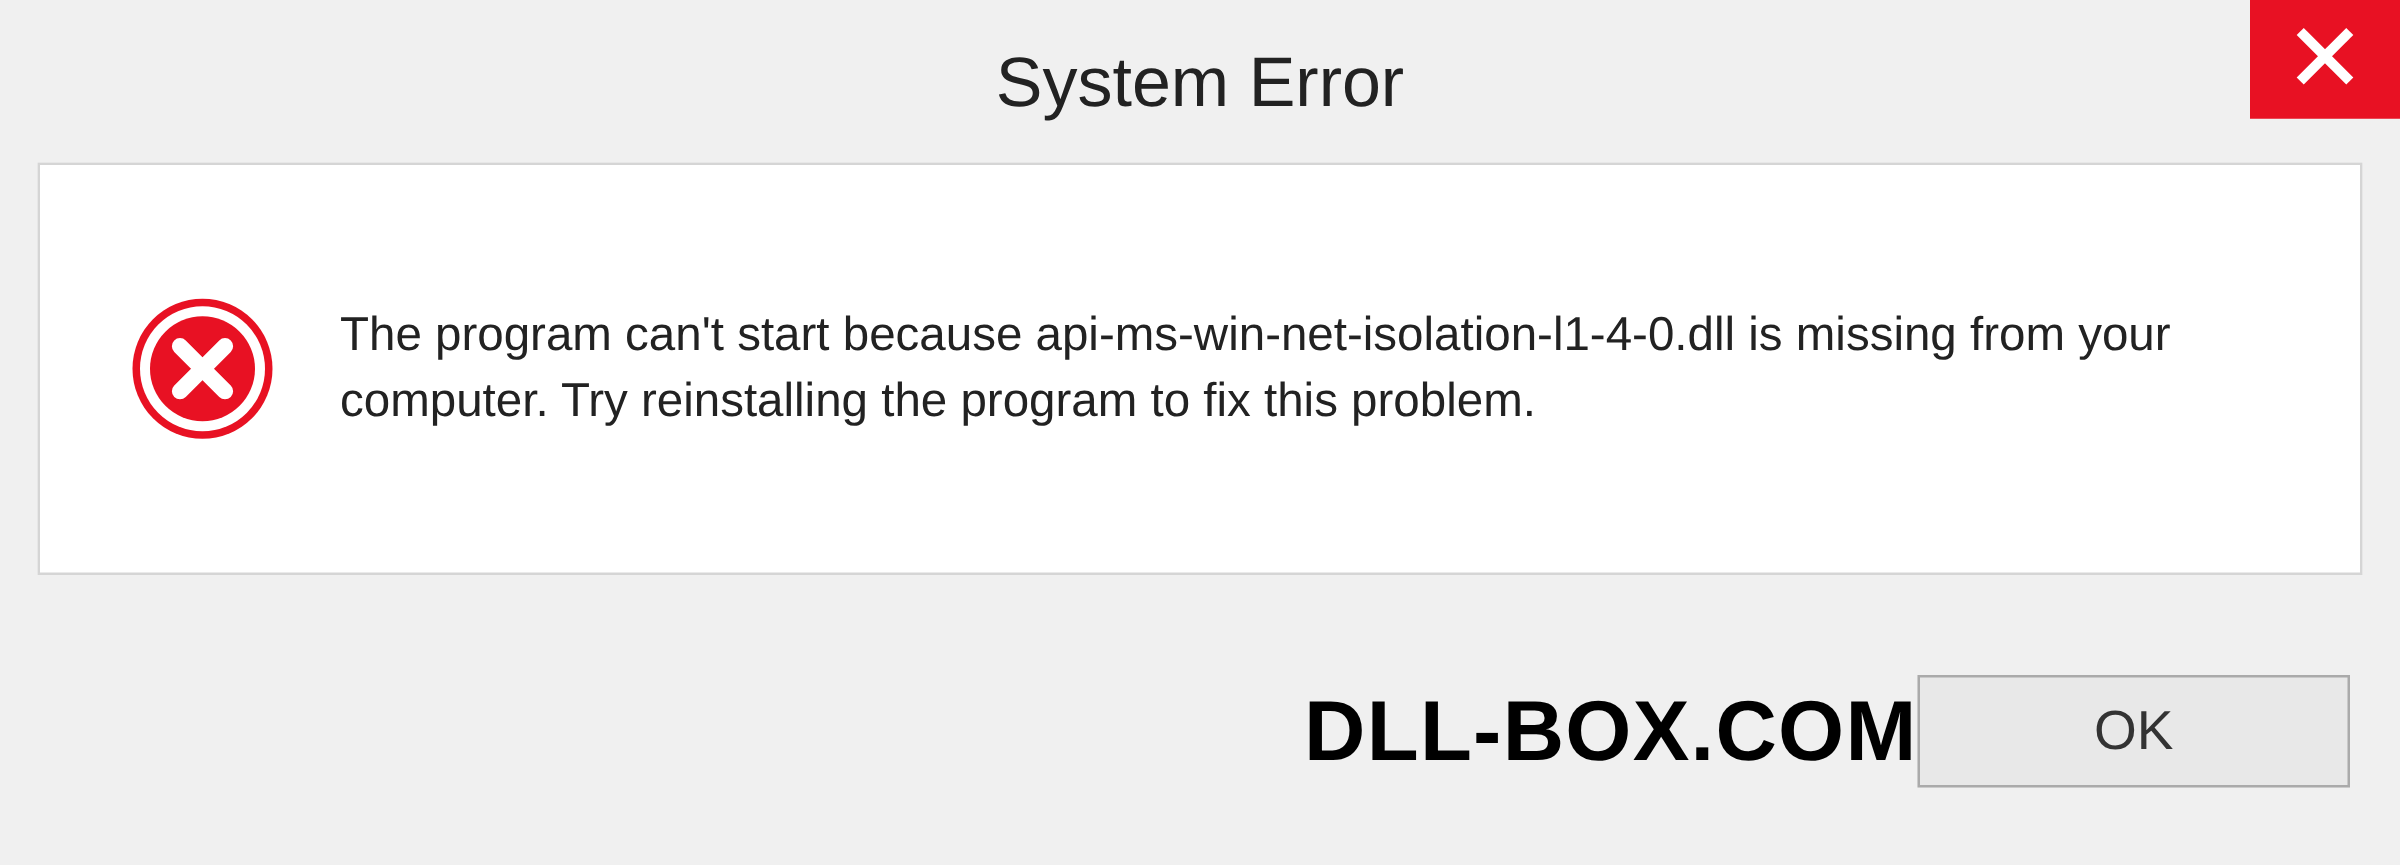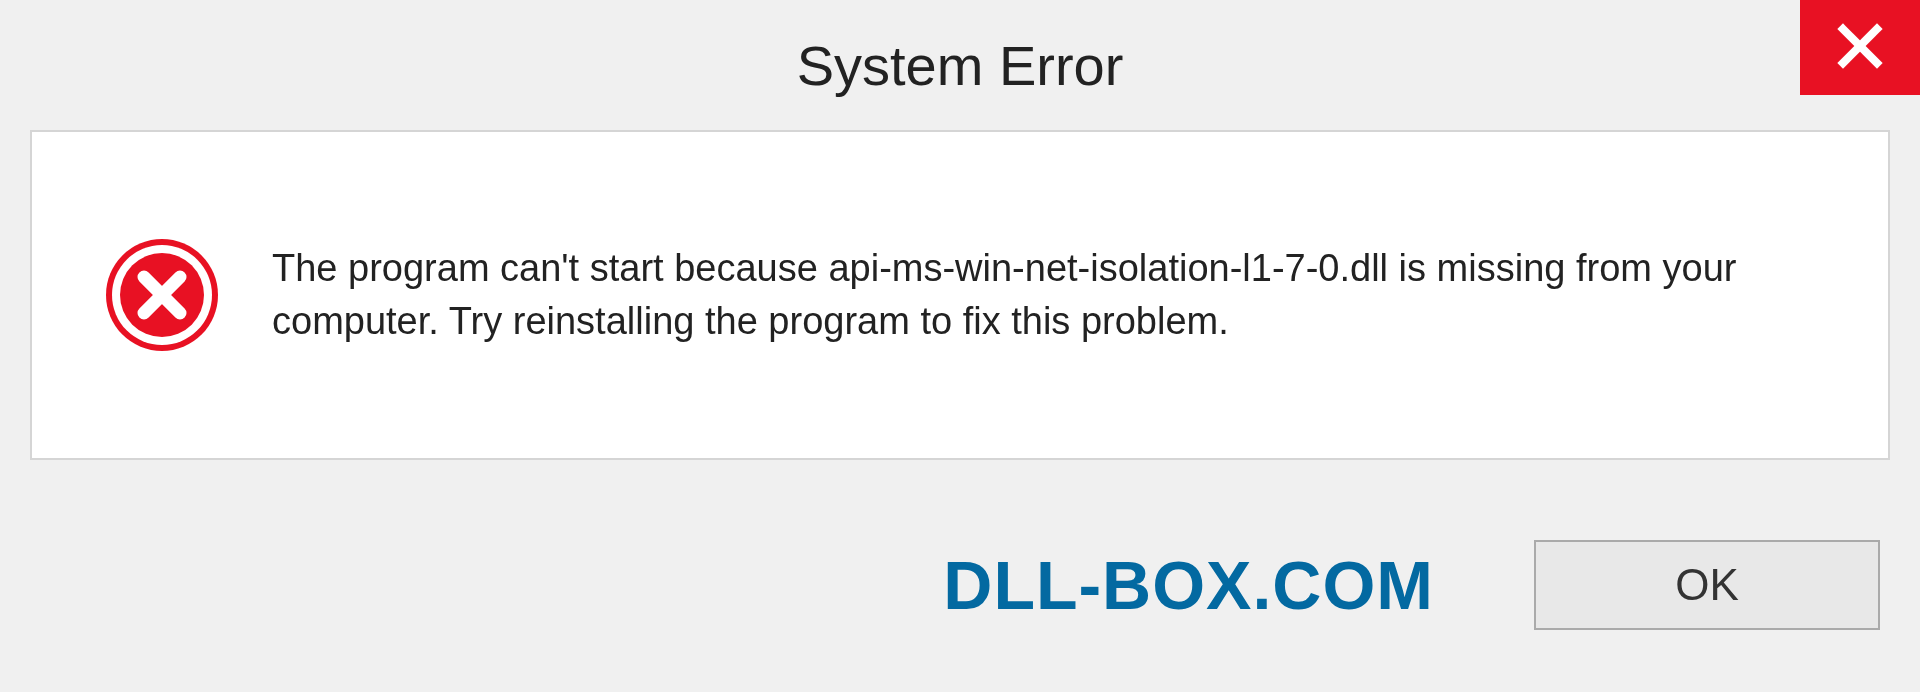--- a/index.html
+++ b/index.html
@@ -78,23 +78,22 @@
       right: 0;
       height: 215px;
       display: flex;
       align-items: center;
       justify-content: flex-end;
       padding-right: 40px;
     }
     .watermark {
       font-size: 68px;
       font-weight: 800;
-      color: #0369a1;
+      color: #000000;
       letter-spacing: 1px;
-      margin-right: 100px;
       font-family: Arial, sans-serif;
     }
     .ok-button {
       width: 346px;
       height: 90px;
       background: #e8e8e8;
       border: 2px solid #aaa;
       font-size: 44px;
       color: #333;
       display: flex;
@@ -122,19 +121,19 @@
 <div class="content-panel">
   <div class="error-icon">
     <svg viewBox="0 0 120 120">
       <circle cx="60" cy="60" r="56" fill="#e81123"></circle>
       <circle cx="60" cy="60" r="50" fill="#ffffff"></circle>
       <circle cx="60" cy="60" r="42" fill="#e81123"></circle>
       <line x1="42" y1="42" x2="78" y2="78" stroke="#ffffff" stroke-width="13" stroke-linecap="round"></line>
       <line x1="78" y1="42" x2="42" y2="78" stroke="#ffffff" stroke-width="13" stroke-linecap="round"></line>
     </svg>
   </div>
-  <div class="message-text">The program can't start because api-ms-win-net-isolation-l1-7-0.dll is missing from your computer. Try reinstalling the program to fix this problem.</div>
+  <div class="message-text">The program can't start because api-ms-win-net-isolation-l1-4-0.dll is missing from your computer. Try reinstalling the program to fix this problem.</div>
 </div>
 
 <div class="footer-area">
   <div class="watermark">DLL-BOX.COM</div>
   <div class="ok-button">OK</div>
 </div>
 
 </body></html>

